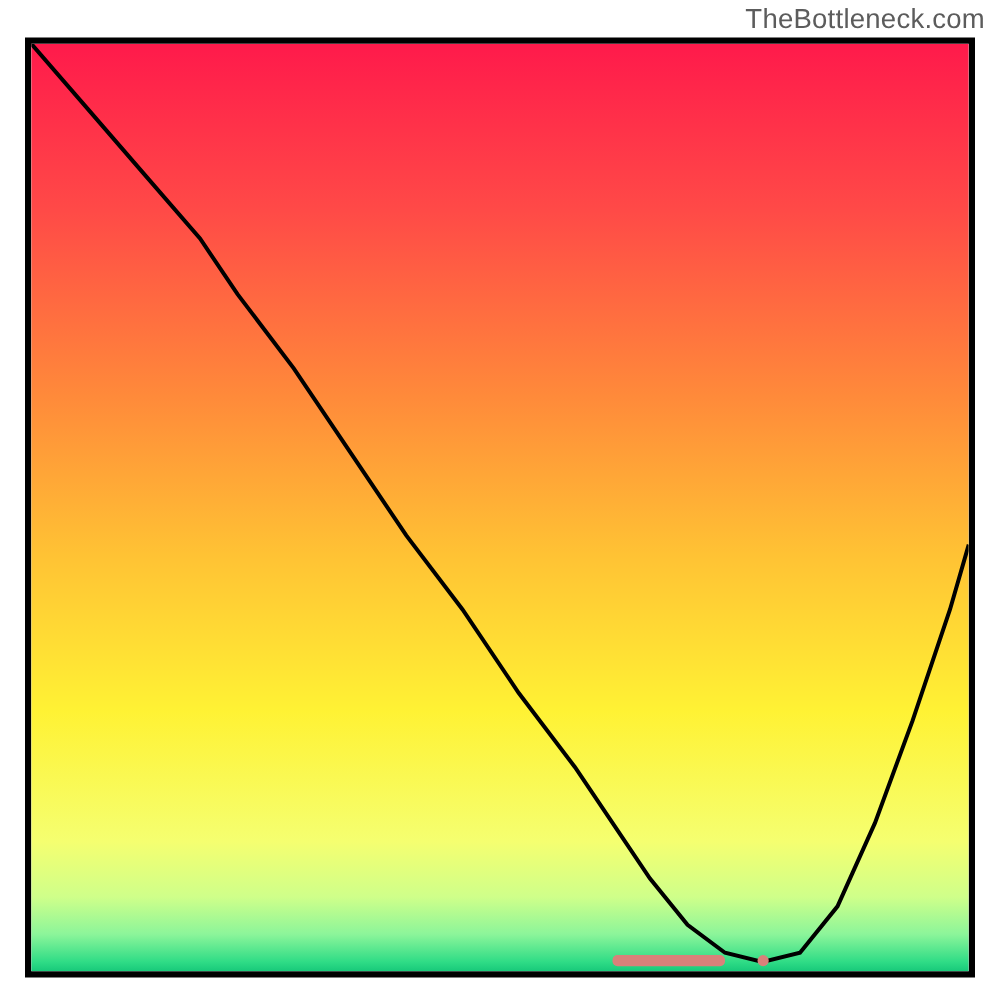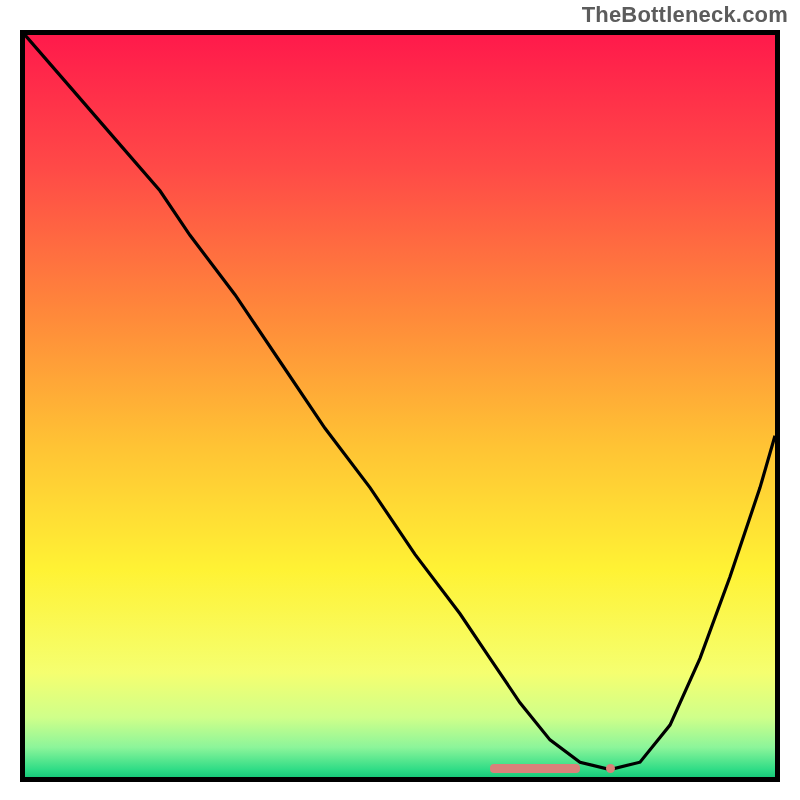--- a/index.html
+++ b/index.html
@@ -14,21 +14,21 @@
   .stage {
     position: relative;
     width: 800px;
     height: 800px;
   }
   .watermark {
     position: absolute;
     top: 2px;
     right: 12px;
     font-size: 22px;
-    font-weight: 700;
+    font-weight: 400;
     color: #5c5c5c;
     letter-spacing: 0.2px;
   }
   .plot-frame {
     position: absolute;
     left: 20px;
     top: 30px;
     width: 760px;
     height: 752px;
     border: 5px solid #000;

